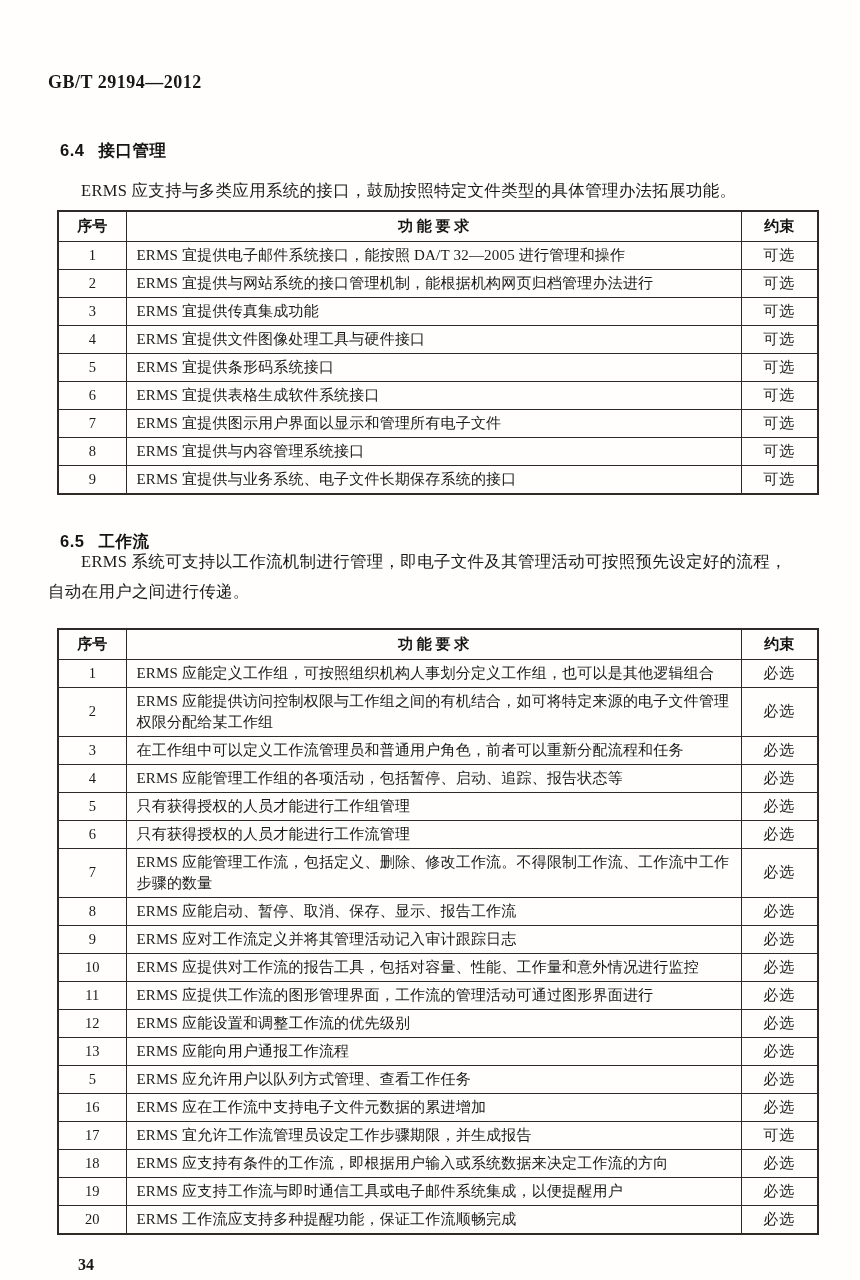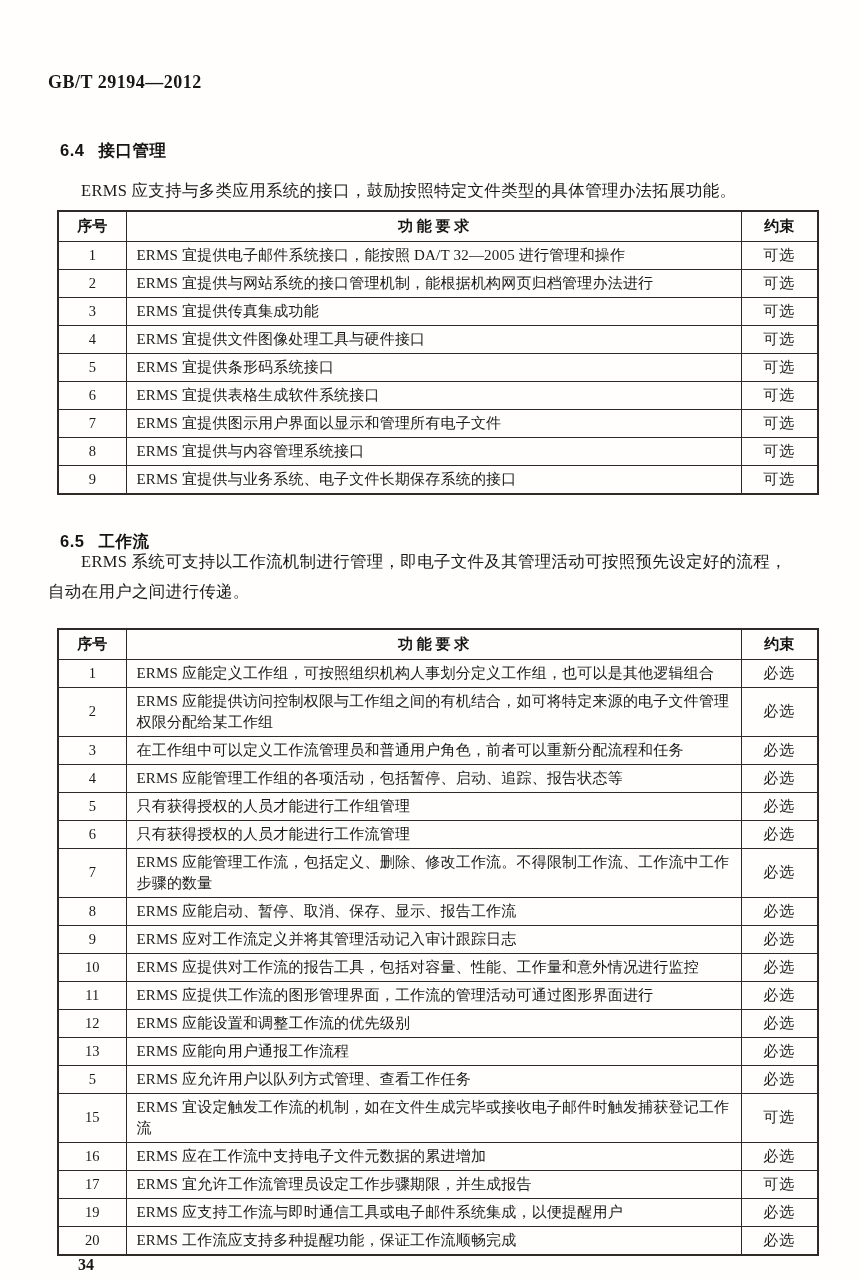--- a/index.html
+++ b/index.html
@@ -238,35 +238,35 @@
           <td class="c-no">13</td>
           <td class="c-req">ERMS 应能向用户通报工作流程</td>
           <td class="c-constraint">必选</td>
         </tr>
         <tr>
           <td class="c-no">5</td>
           <td class="c-req">ERMS 应允许用户以队列方式管理、查看工作任务</td>
           <td class="c-constraint">必选</td>
         </tr>
         <tr>
-          <td class="c-no">15</td>
-          <td class="c-req">ERMS 宜设定触发工作流的机制，如在文件生成完毕或接收电子邮件时触发捕获登记工作流</td>
-          <td class="c-constraint">可选</td>
-        </tr>
-        <tr>
           <td class="c-no">16</td>
           <td class="c-req">ERMS 应在工作流中支持电子文件元数据的累进增加</td>
           <td class="c-constraint">必选</td>
         </tr>
         <tr>
           <td class="c-no">17</td>
           <td class="c-req">ERMS 宜允许工作流管理员设定工作步骤期限，并生成报告</td>
           <td class="c-constraint">可选</td>
         </tr>
         <tr>
+          <td class="c-no">18</td>
+          <td class="c-req">ERMS 应支持有条件的工作流，即根据用户输入或系统数据来决定工作流的方向</td>
+          <td class="c-constraint">必选</td>
+        </tr>
+        <tr>
           <td class="c-no">19</td>
           <td class="c-req">ERMS 应支持工作流与即时通信工具或电子邮件系统集成，以便提醒用户</td>
           <td class="c-constraint">必选</td>
         </tr>
         <tr>
           <td class="c-no">20</td>
           <td class="c-req">ERMS 工作流应支持多种提醒功能，保证工作流顺畅完成</td>
           <td class="c-constraint">必选</td>
         </tr>
       </tbody>

